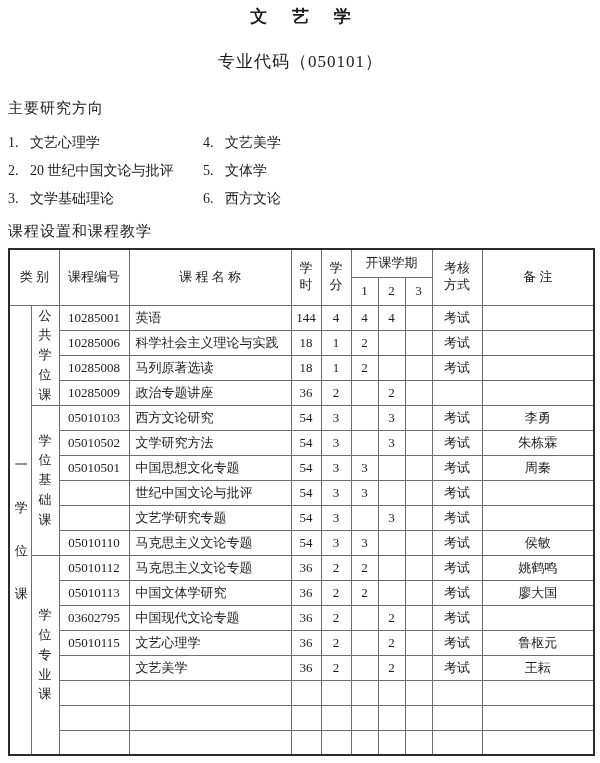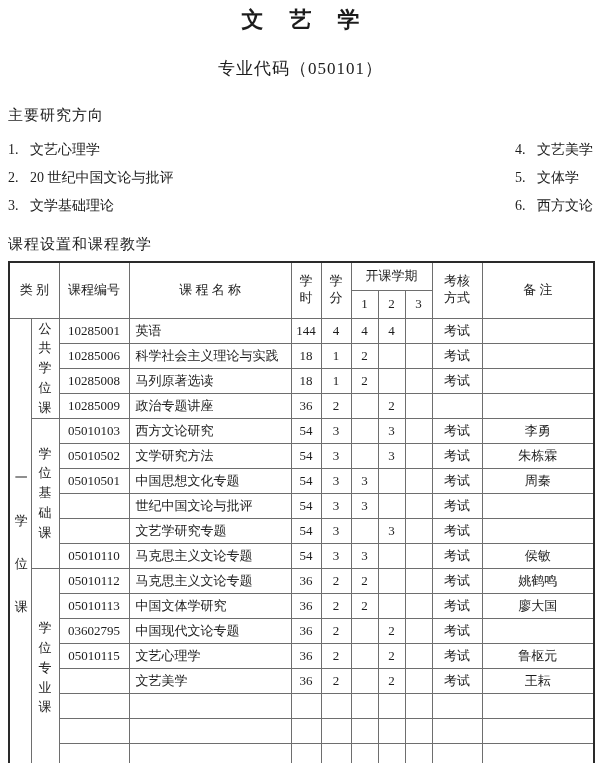--- a/index.html
+++ b/index.html
@@ -9,43 +9,43 @@
     background: #ffffff;
     color: #1c1c1c;
     font-family: "Liberation Serif", serif;
     overflow: hidden;
   }
   .page { padding: 5px 7px 0 8px; }
 
   .doc-title {
     margin: 0; text-align: center;
     font-family: "Liberation Sans", sans-serif;
-    font-size: 22px; font-weight: bold;
+    font-size: 17px; font-weight: bold;
     letter-spacing: 10px; text-indent: 10px;
   }
   .major-code {
     margin-top: 22px; text-align: center;
     font-size: 17px; letter-spacing: 1px;
   }
   .section-heading {
     margin: 26px 0 0 0;
     font-family: "Liberation Sans", sans-serif;
     font-size: 15px; font-weight: normal; letter-spacing: 1px;
   }
   .research-grid {
     margin-top: 11px;
     display: grid;
-    grid-template-columns: 1fr;
+    grid-template-columns: 1fr 1fr 1fr;
     grid-template-rows: repeat(3, 28px);
     grid-auto-flow: column;
     align-items: center;
     font-size: 14px;
   }
   .research-item .num { display: inline-block; min-width: 22px; }
-  .table-heading { margin-top: 15px; }
+  .table-heading { margin-top: 9px; }
 
   table.courses {
     margin-top: 7px;
     width: 585px;
     border-collapse: collapse;
     table-layout: fixed;
     border: 2px solid #2a2a2a;
   }
   table.courses th, table.courses td {
     border: 1px solid #6e6e6e;

